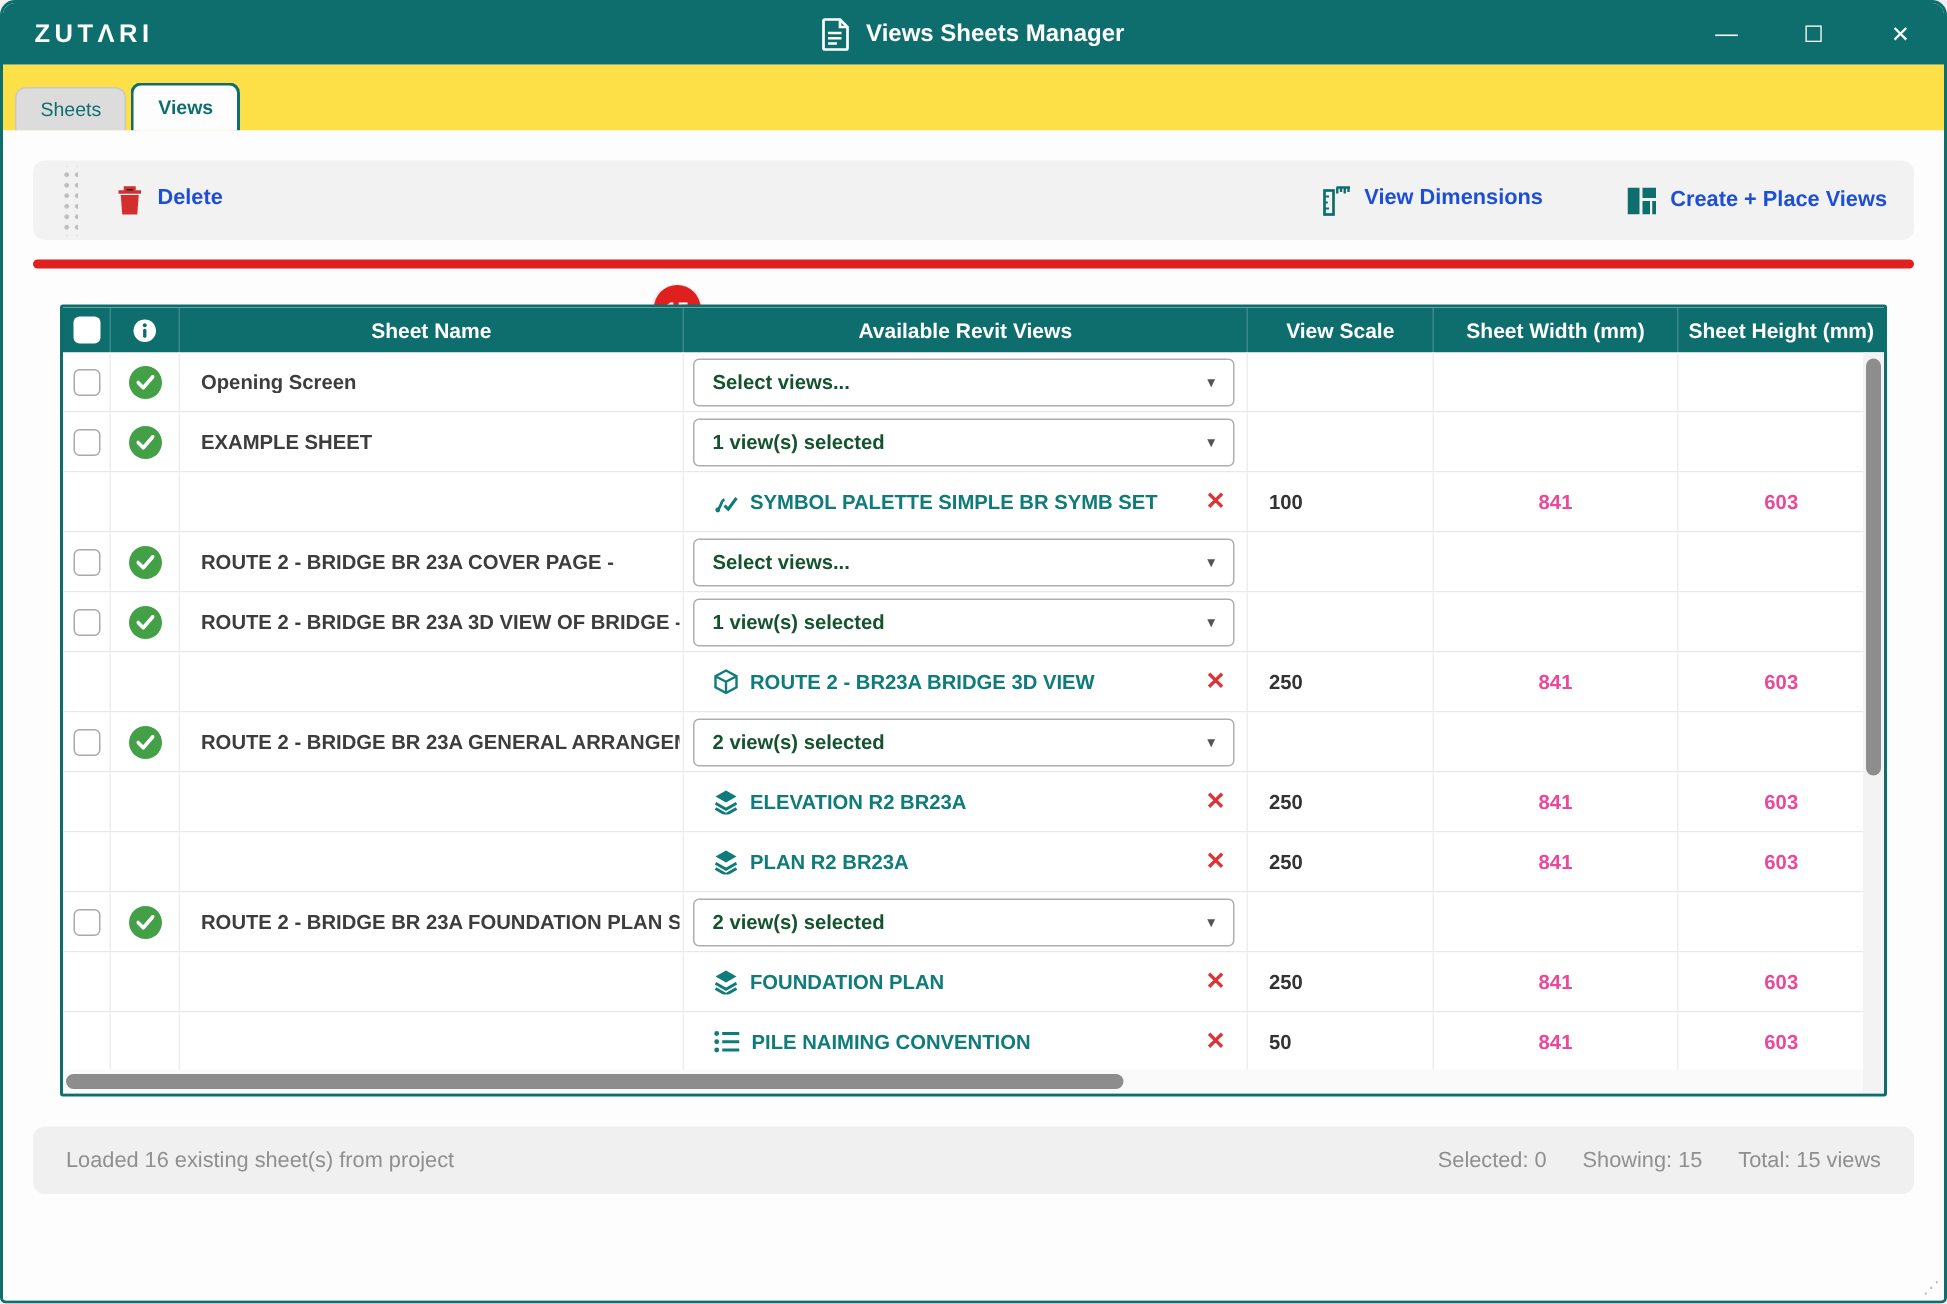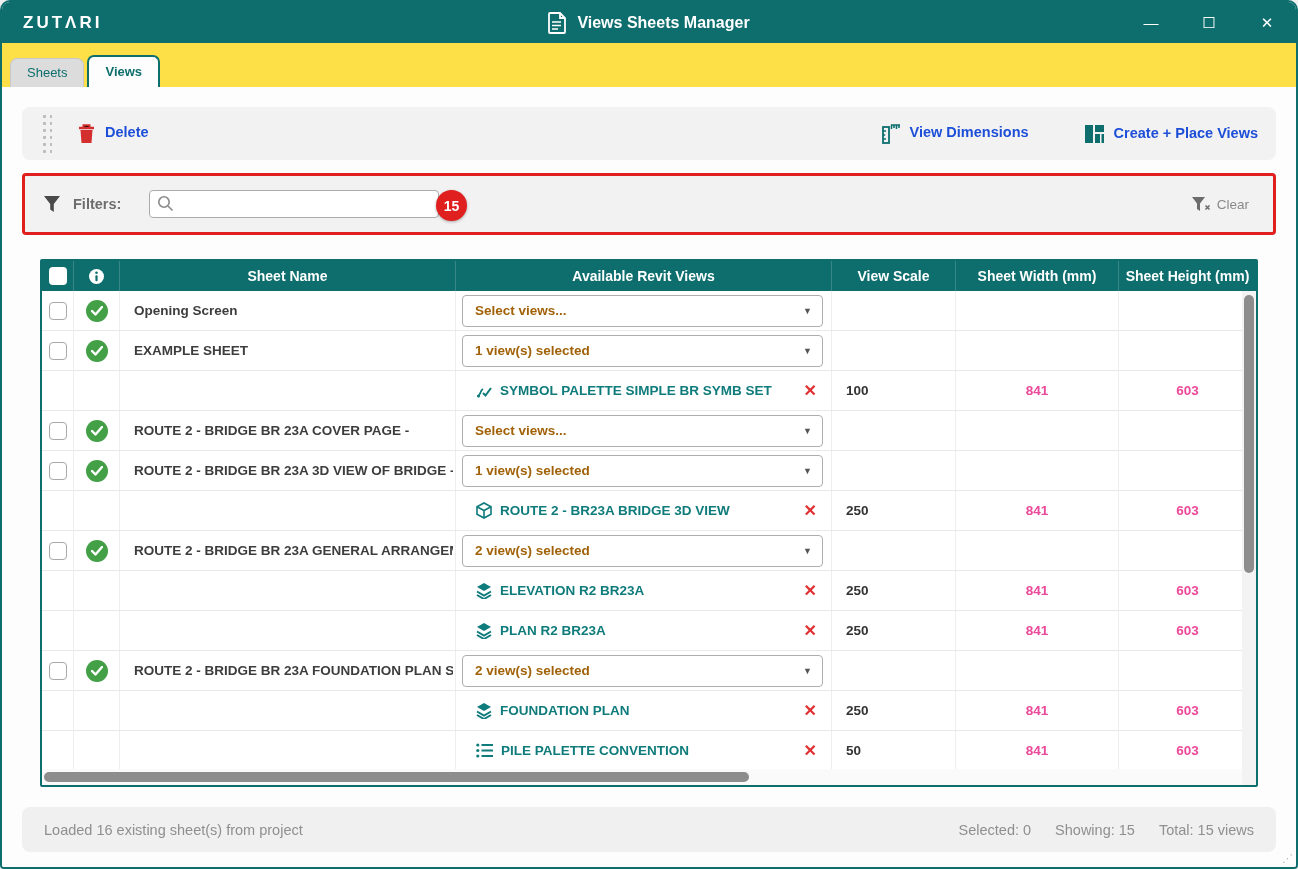--- a/index.html
+++ b/index.html
@@ -51,21 +51,21 @@
   .c2 { width:336px; padding:0 2px 0 14px; flex-shrink:0; }
   .c3 { width:376px; flex-shrink:0; position:relative; }
   .c4 { width:124px; padding-left:14px; flex-shrink:0;text-align:right; }
   .c5 { width:163px; justify-content:center; flex-shrink:0; }
   .c6 { flex:1; justify-content:center; border-right:none; }
   .hdr-checkbox { width:18px; height:18px; background:#fff; border-radius:4px; cursor:pointer; }
   .row-checkbox { width:18px; height:18px; background:#fff; border:1px solid #a9a9a9; border-radius:4px; cursor:pointer; }
   .ok-badge { width:22px; height:22px; background:#43a047; border-radius:50%; display:flex; align-items:center; justify-content:center; }
   .sheet-name { font-size:13.5px; font-weight:bold; color:#3d3d3d; white-space:nowrap; overflow:hidden; }
   .dropdown { margin:0 8px 0 6px; flex:1; height:32px; background:#fff; border:1px solid #aeaeae; border-radius:4px; display:flex; align-items:center; padding:0 10px 0 12px; cursor:pointer; }
-  .dropdown-text { font-size:13.5px; font-weight:bold; color:#a16207; }
+  .dropdown-text { font-size:13.5px; font-weight:bold; color:#14532d; }
   .chevron { margin-left:auto; color:#555; font-size:9px; }
   .view-chip { display:flex; align-items:center; gap:8px; padding-left:20px; width:100%; }
   .view-name { color:#0f7b7b; font-size:13.5px; font-weight:bold; white-space:nowrap; overflow:hidden; }
   .remove-x { margin-left:auto; margin-right:14px; color:#e03232; font-size:16px; font-weight:bold; cursor:pointer; line-height:1; }
   .scale-text { font-size:13.5px; font-weight:bold; color:#333; }
   .dim-text { font-size:13.5px; font-weight:bold; color:#ec4899; }
   
   .vscroll-track { position:absolute; top:30px; right:0; bottom:0; width:14px; background:#f3f3f3; }
   .vscroll-thumb { position:absolute; top:4px; left:2px; width:10px; height:278px; background:#8d8d8d; border-radius:5px; cursor:pointer; }
   .hscroll-track { position:absolute; left:0; right:14px; bottom:0; height:16px; background:#fafafa; }
@@ -138,46 +138,20 @@
                 <rect x="10" y="9" width="5" height="9" fill="#0e6e6e"></rect>
                 <rect x="16.5" y="9" width="2.5" height="9" fill="#0e6e6e"></rect>
               </svg>
           </span>
           <span>Create + Place Views</span>
         </div>
       </div>
     </div>
 
     <div class="filters-annotation">
-      <div class="card filters-bar" style="border-radius:3px;">
-        <span>
-          <svg width="18" height="18" viewBox="0 0 18 18">
-              <path d="M1 1h16l-6.2 8v8l-3.6-2.4V9z" fill="#4a4a4a"></path>
-            </svg>
-        </span>
-        <span class="filters-label">Filters:</span>
-        <div class="search-wrap">
-          <span class="search-icon-wrap">
-            <svg width="17" height="17" viewBox="0 0 17 17">
-                <circle cx="7" cy="7" r="5.2" fill="none" stroke="#8a8a8a" stroke-width="1.6"></circle>
-                <path d="M11 11l4.5 4.5" stroke="#8a8a8a" stroke-width="1.6"></path>
-              </svg>
-          </span>
-          <input class="search-input" type="text" value="" style="">
-        </div>
-        <div class="clear-btn">
-          <span>
-            <svg width="20" height="16" viewBox="0 0 20 16">
-                <path d="M1 1h13l-5 6.5V15l-3-2V7.5z" fill="#6d6d6d"></path>
-                <path d="M14.5 9.5l4 4m0-4l-4 4" stroke="#6d6d6d" stroke-width="1.6"></path>
-              </svg>
-          </span>
-          <span>Clear</span>
-        </div>
-      </div>
       <div class="badge-15">15</div>
     </div>
 
     <div class="table-wrap">
       <div class="thead">
         <div class="th c0">
             <div class="hdr-checkbox"></div>
           </div>
         <div class="th c1">
           <span>
@@ -480,21 +454,21 @@
             <div class="td c3">
               <div class="view-chip">
                 <span>
                   <svg width="17" height="15" viewBox="0 0 17 15">
                     <circle cx="1.8" cy="2" r="1.6" fill="#0f7b7b"></circle>
                     <circle cx="1.8" cy="7.5" r="1.6" fill="#0f7b7b"></circle>
                     <circle cx="1.8" cy="13" r="1.6" fill="#0f7b7b"></circle>
                     <path d="M5.5 2H17M5.5 7.5H17M5.5 13H17" stroke="#0f7b7b" stroke-width="2"></path>
                   </svg>
                 </span>
-                <span class="view-name">PILE PALETTE CONVENTION</span>
+                <span class="view-name">PILE NAIMING CONVENTION</span>
                 <span class="remove-x">✕</span>
               </div>
             </div>
             <div class="td c4">
               <span class="scale-text">50</span>
             </div>
             <div class="td c5">
               <span class="dim-text">841</span>
             </div>
             <div class="td c6">

